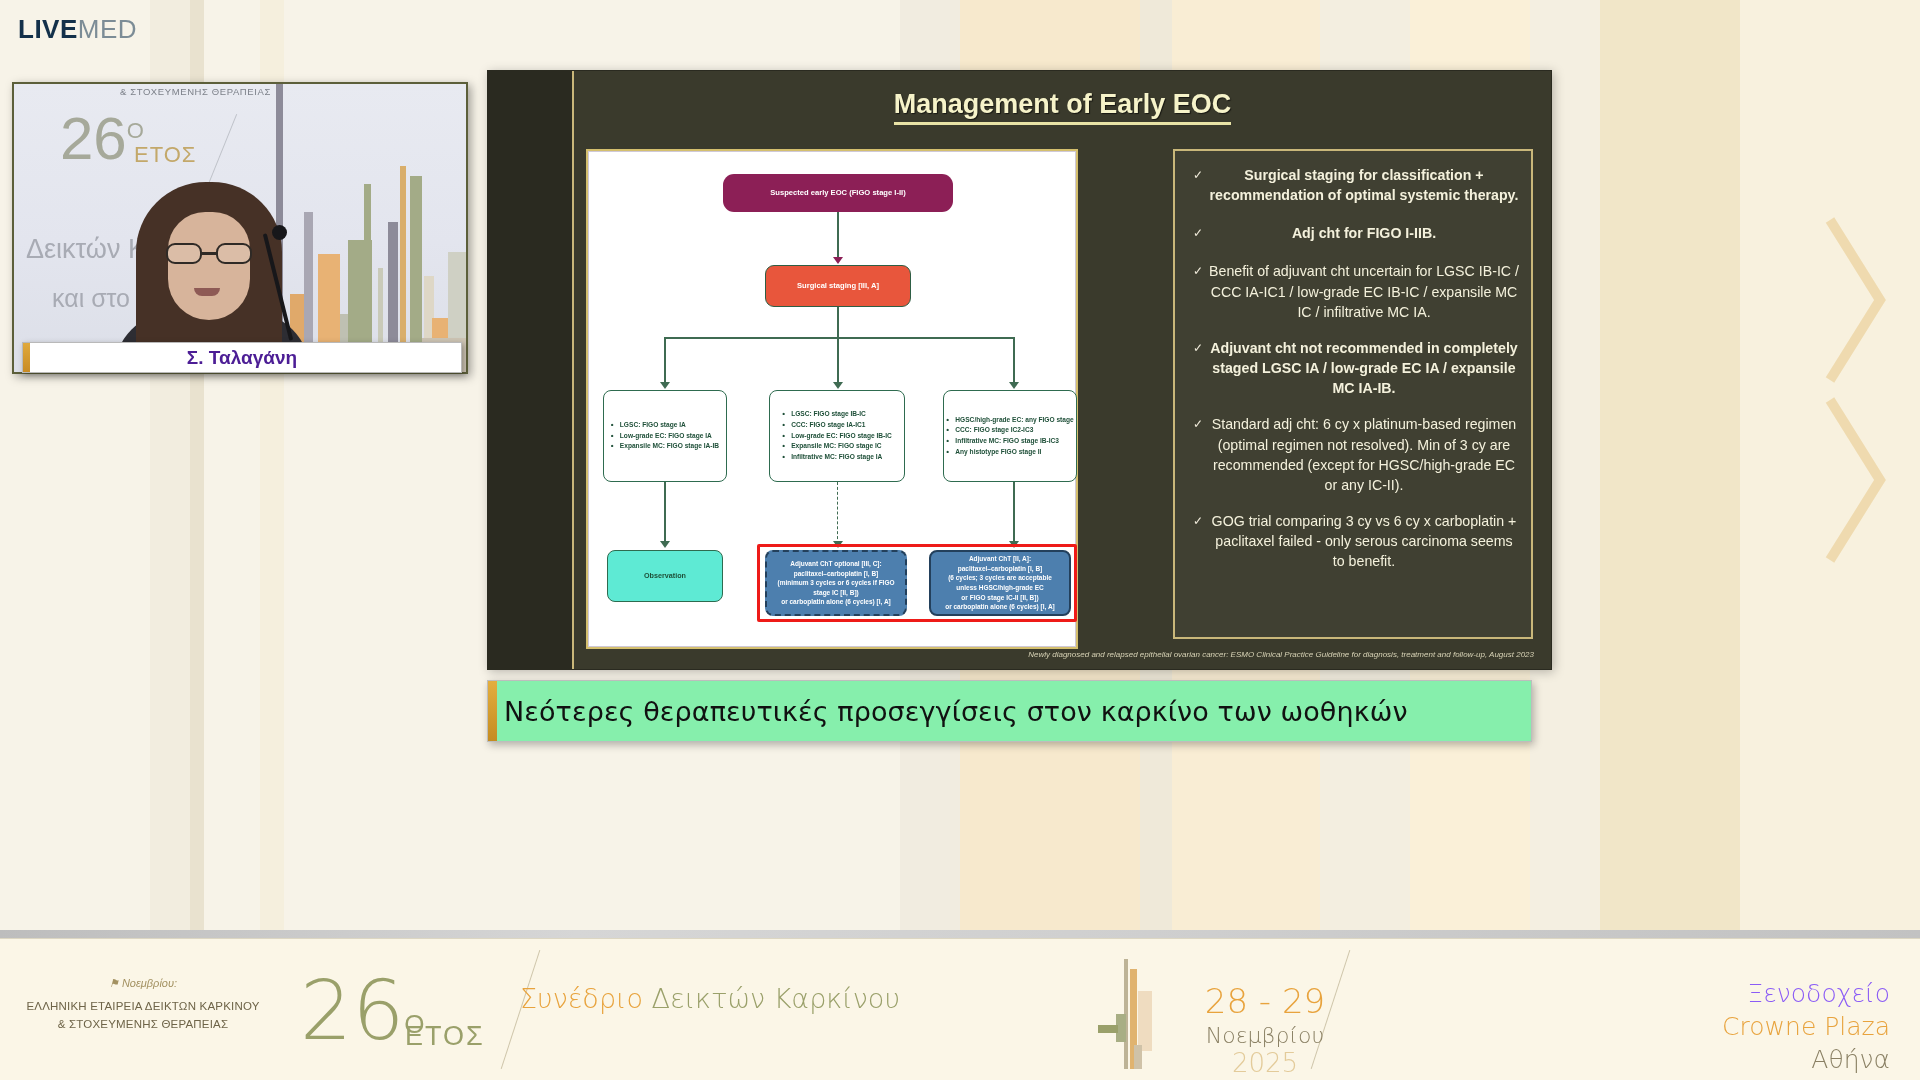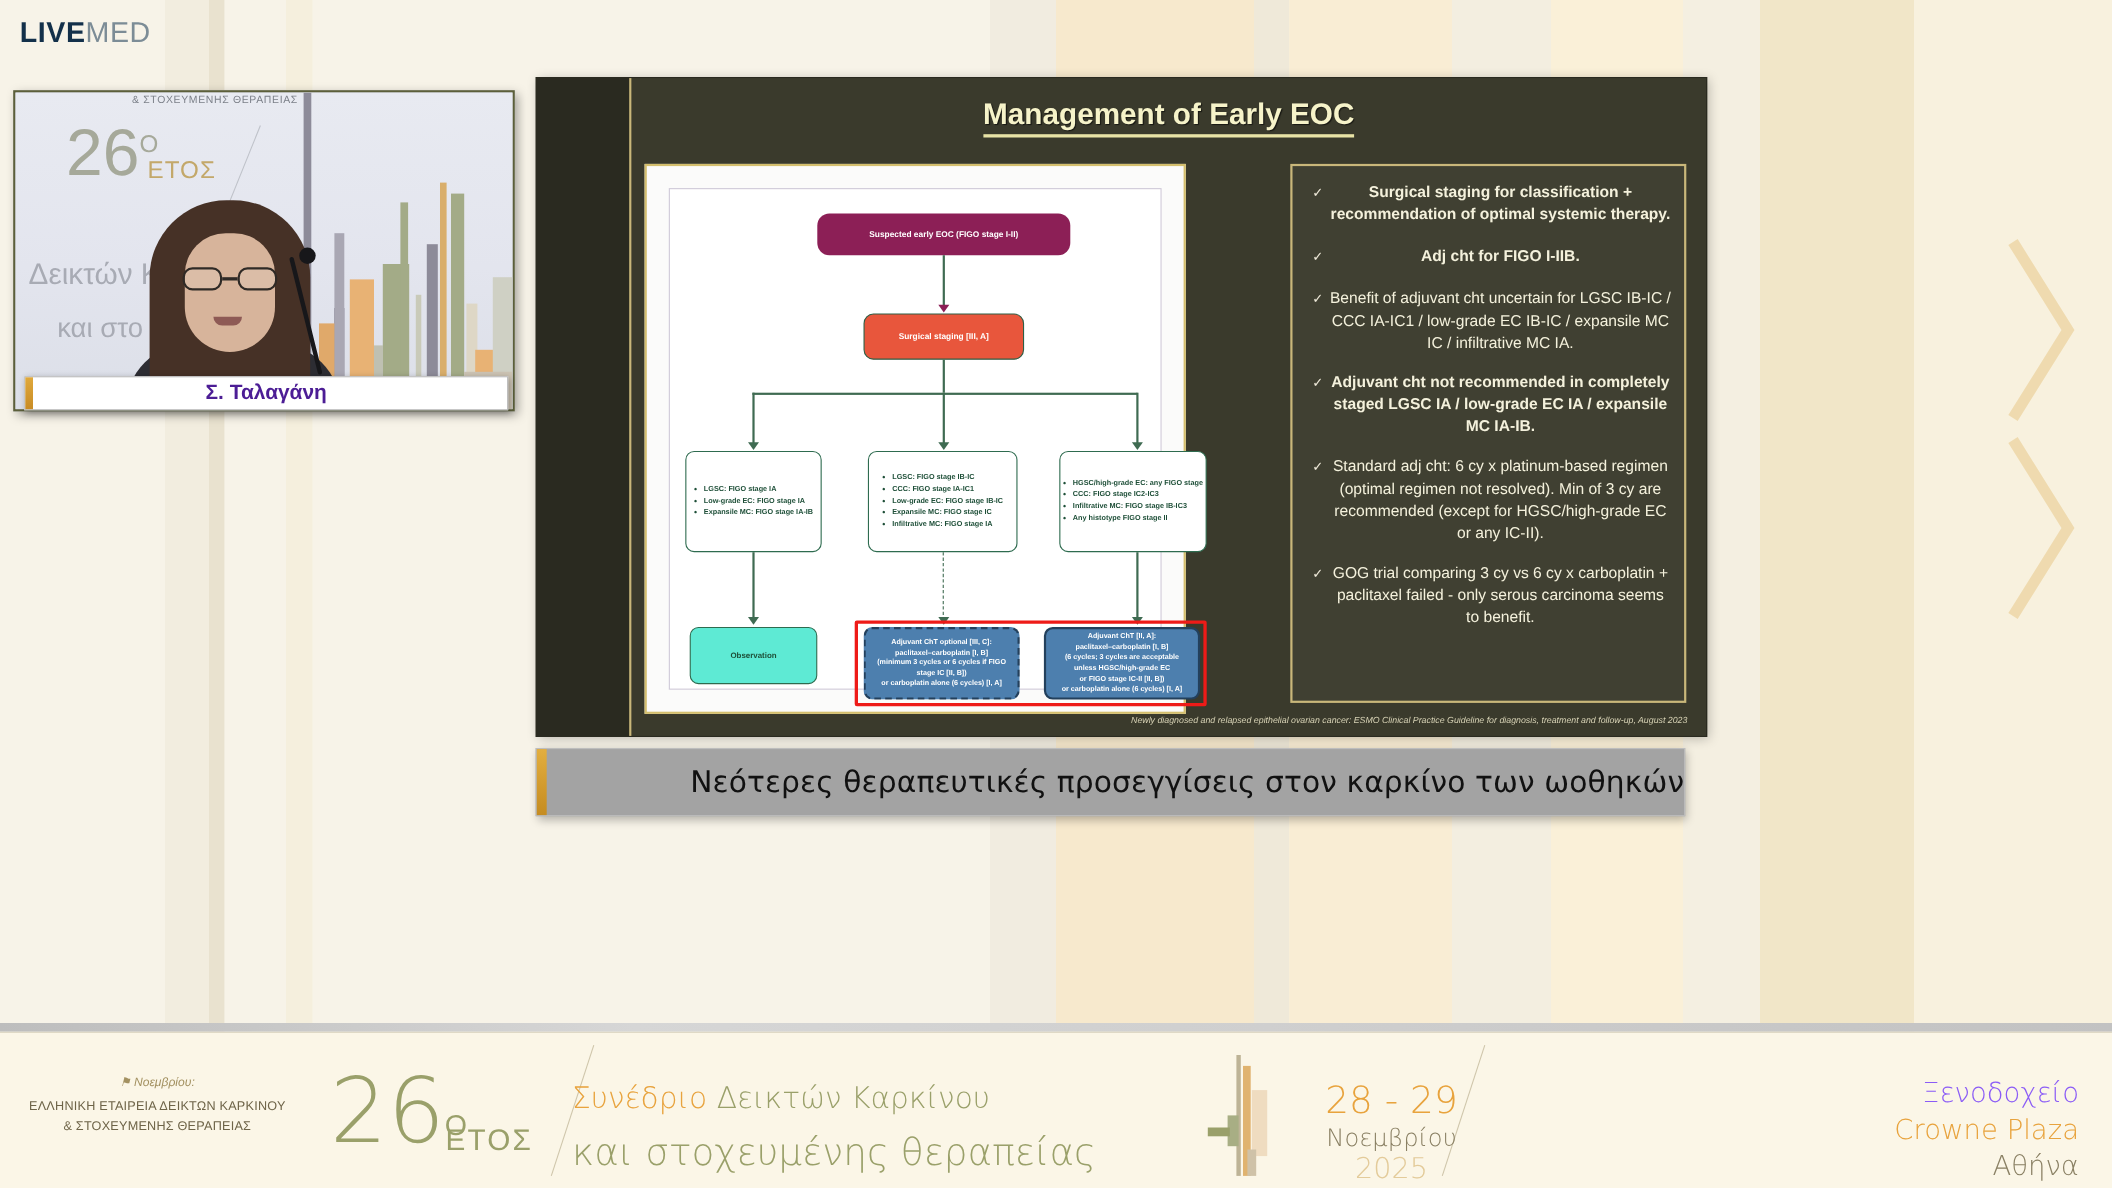--- a/index.html
+++ b/index.html
@@ -80,21 +80,21 @@
   .slide-accent { position:absolute; left:0; top:0; bottom:0; width:86px;
       background:#2a2a20; }
   .slide-accent::after { content:""; position:absolute; right:0; top:0; bottom:0; width:2px;
       background:#c9b77a; }
   .slide-title { position:absolute; left:86px; right:0; top:18px; text-align:center;
       font-size:27px; font-weight:bold; color:#f6f3c9;
       text-shadow:1px 1px 1px rgba(0,0,0,.6); }
   .slide-title u { text-decoration:none; border-bottom:3px solid #e8e3a6; padding-bottom:3px; }
 
   .fc-panel { position:absolute; left:98px; top:78px; width:492px; height:500px;
-      background:#fbfbfa; border:2px solid #d4bf6e; padding:20px; }
+      background:#fbfbfa; border:2px solid #d4bf6e; padding:0; }
   .fc-inner { position:relative; width:100%; height:100%; background:#ffffff;
       border:1px solid #cfc9d8; }
 
   .node { position:absolute; border-radius:8px; display:flex; align-items:center;
       justify-content:center; text-align:center; line-height:1.28; }
   .node.head { background:#8c1f56; color:#fff; font-size:7.6px; font-weight:bold;
       border-radius:11px; }
   .node.surg { background:#e8563c; color:#fff; font-size:7.6px; font-weight:bold;
       border:1.5px solid #2e5e45; border-radius:9px; }
   .node.box { background:#fff; border:1.5px solid #2e6b4f; }
@@ -123,22 +123,22 @@
   .bullets { position:absolute; right:18px; top:78px; width:360px; height:490px;
       border:2px solid #c9b77a; background:rgba(255,255,255,.03); padding:14px 12px; }
   .blt { display:flex; margin-bottom:14px; color:#f4f1dc; font-size:14.2px;
       line-height:1.42; text-align:center; }
   .blt .chk { flex:0 0 22px; font-size:12px; color:#efeada; padding-top:2px; }
   .blt .tx { flex:1; }
   .blt.bold .tx { font-weight:bold; }
 
   
   .caption { position:absolute; left:487px; top:680px; width:1045px; height:62px;
-      background:#a3a3a3; border:1px solid #bdbdbd; display:flex; align-items:center;
-      justify-content:flex-end; box-shadow:2px 3px 8px rgba(0,0,0,.28);padding-left:16px; }
+      background:#86efac; border:1px solid #bdbdbd; display:flex; align-items:center;
+      justify-content:flex-start; box-shadow:2px 3px 8px rgba(0,0,0,.28);padding-left:16px; }
   .caption::before { content:""; position:absolute; left:0; top:0; bottom:0; width:9px;
       background:linear-gradient(180deg,#e3ae3e,#c58c21); }
   .caption span { font-size:27px; color:#111; letter-spacing:.1px;
       font-family:"DejaVu Sans", sans-serif; }
 
   
   .footer { position:absolute; left:0; top:938px; width:1920px; height:142px;
       background:#fbf6e7; border-top:1px solid #dcd6c2; }
   .footer .divider { position:absolute; top:8px; bottom:8px; width:1px;
       background:#cfc6ab; transform:rotate(18deg); }
@@ -394,21 +394,20 @@
       <div style="position:relative;">
         <span class="num">26</span><span class="deg">O</span>
         <span class="etos">ΕΤΟΣ</span>
       </div>
     </div>
 
     <div class="f-title">
       <div class="r1">
         <span class="hi">Συνέδριο</span><span> Δεικτών Καρκίνου</span>
       </div>
-      <div class="r2">και στοχευμένης θεραπείας</div>
     </div>
 
     <svg class="f-mark" viewBox="0 0 90 110">
       <rect x="34" y="0" width="4" height="110" fill="#bdb396"></rect>
       <rect x="40" y="10" width="7" height="100" fill="#e0b36f"></rect>
       <rect x="48" y="32" width="14" height="60" fill="#efdcc0"></rect>
       <rect x="26" y="55" width="10" height="28" fill="#a8ae84"></rect>
       <rect x="8" y="66" width="20" height="8" fill="#9aa06a"></rect>
       <rect x="44" y="86" width="8" height="24" fill="#cfc2a8"></rect>
     </svg>

